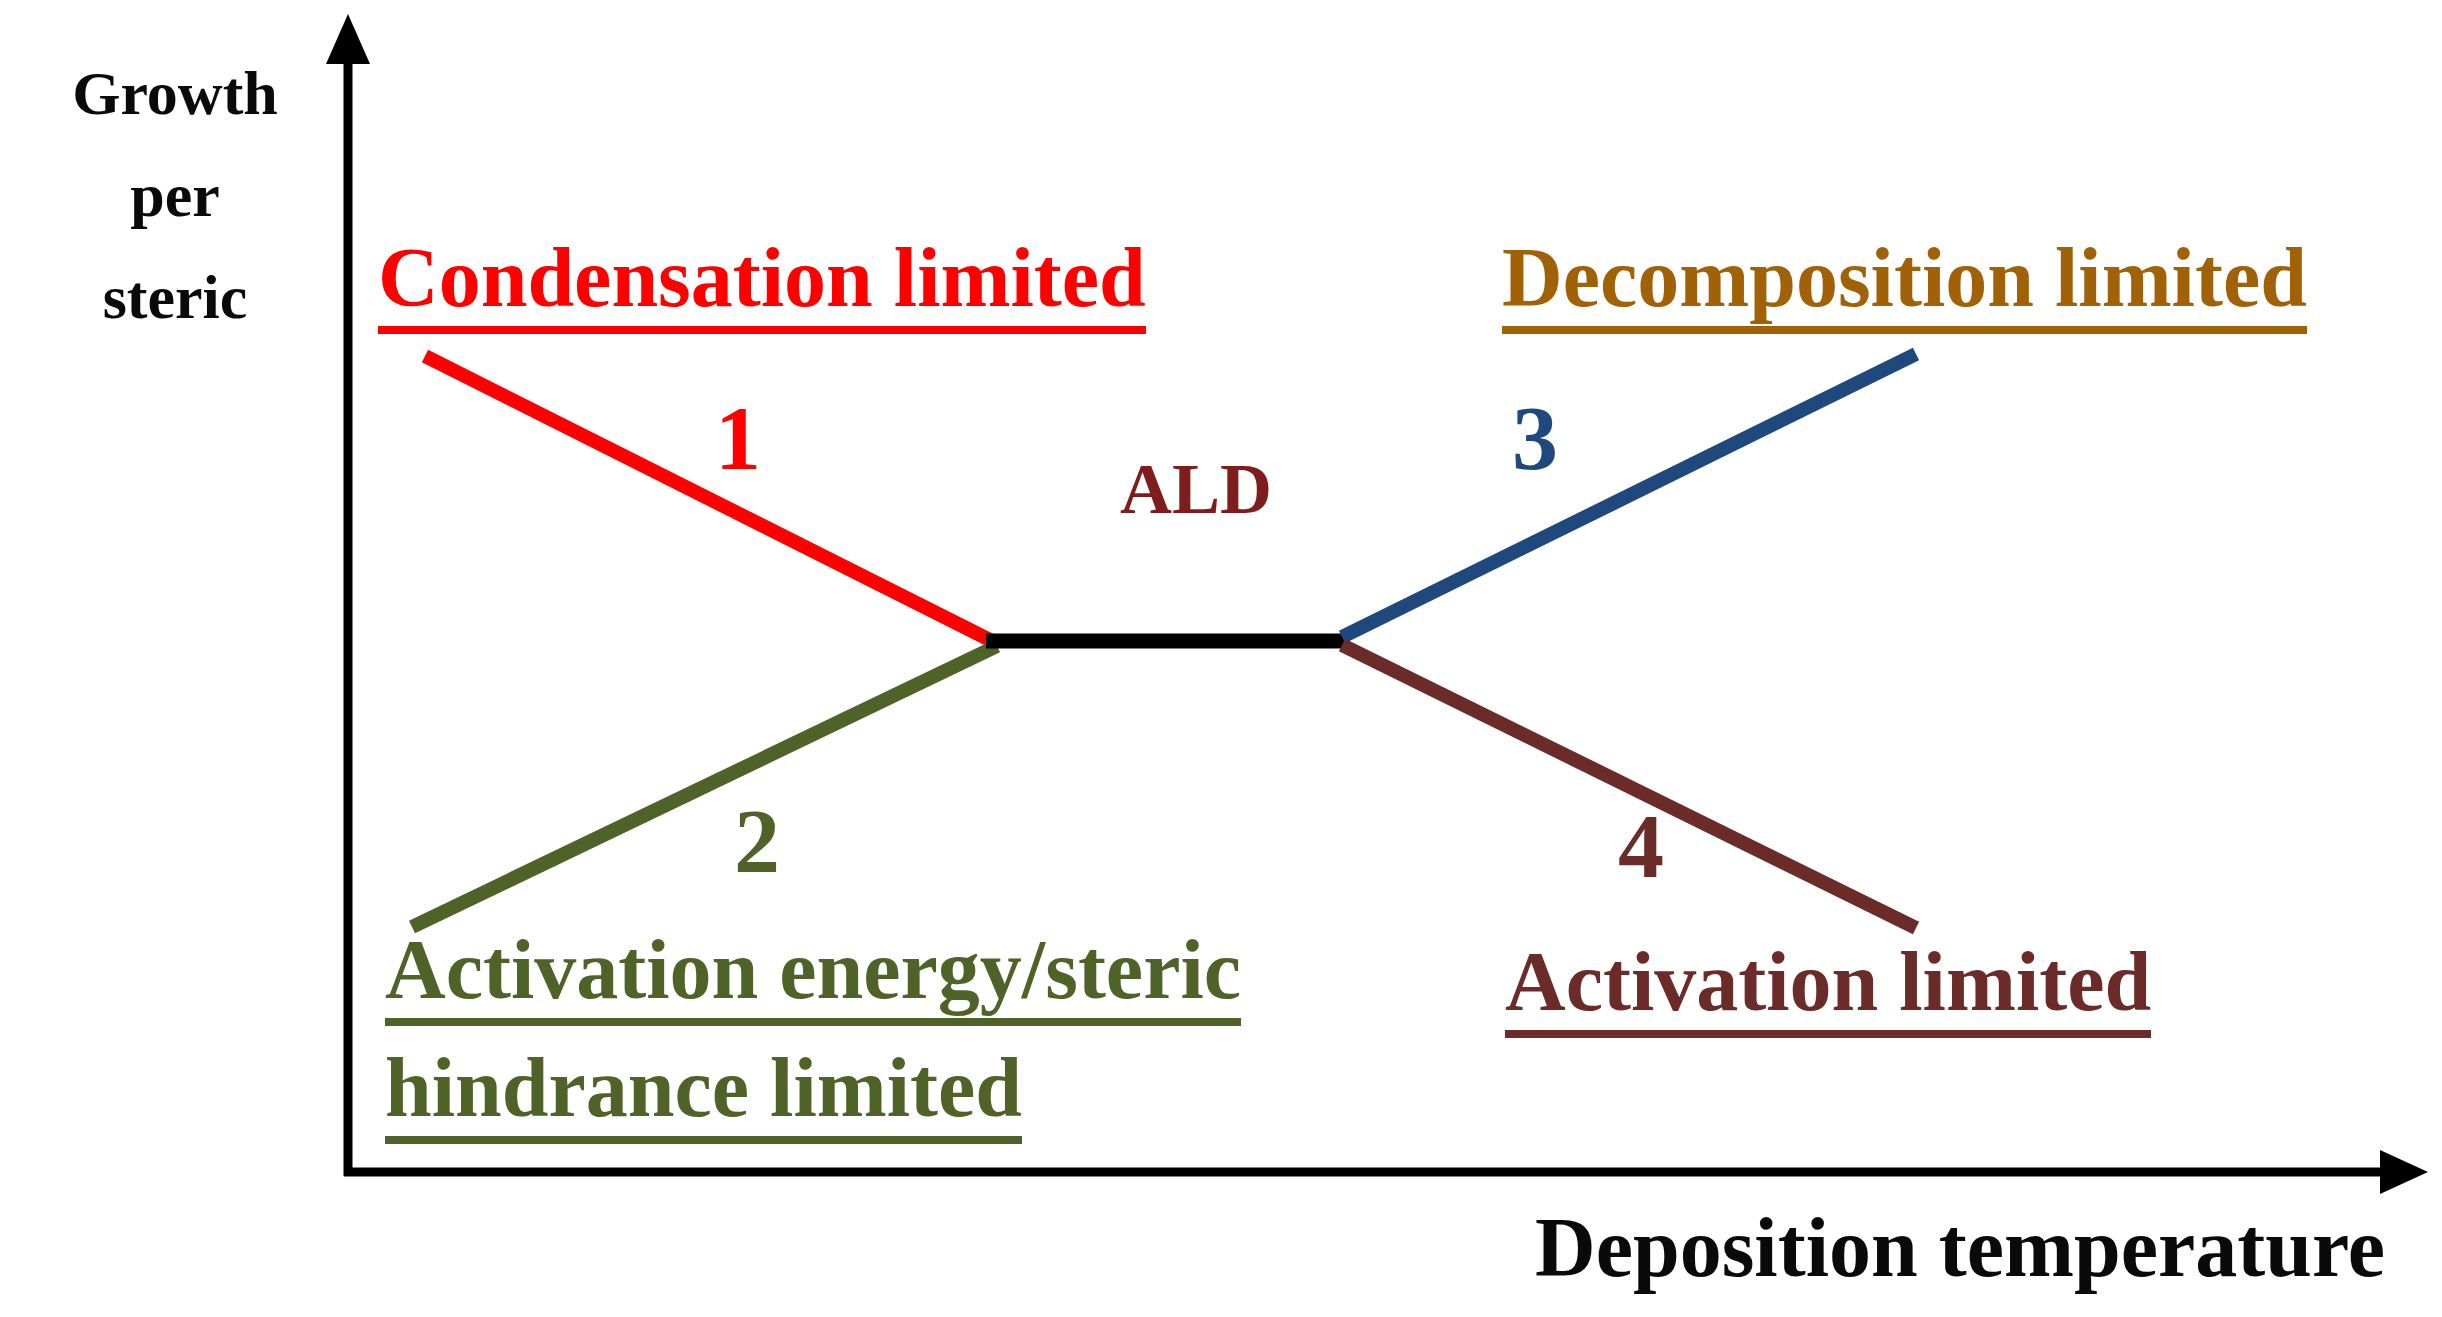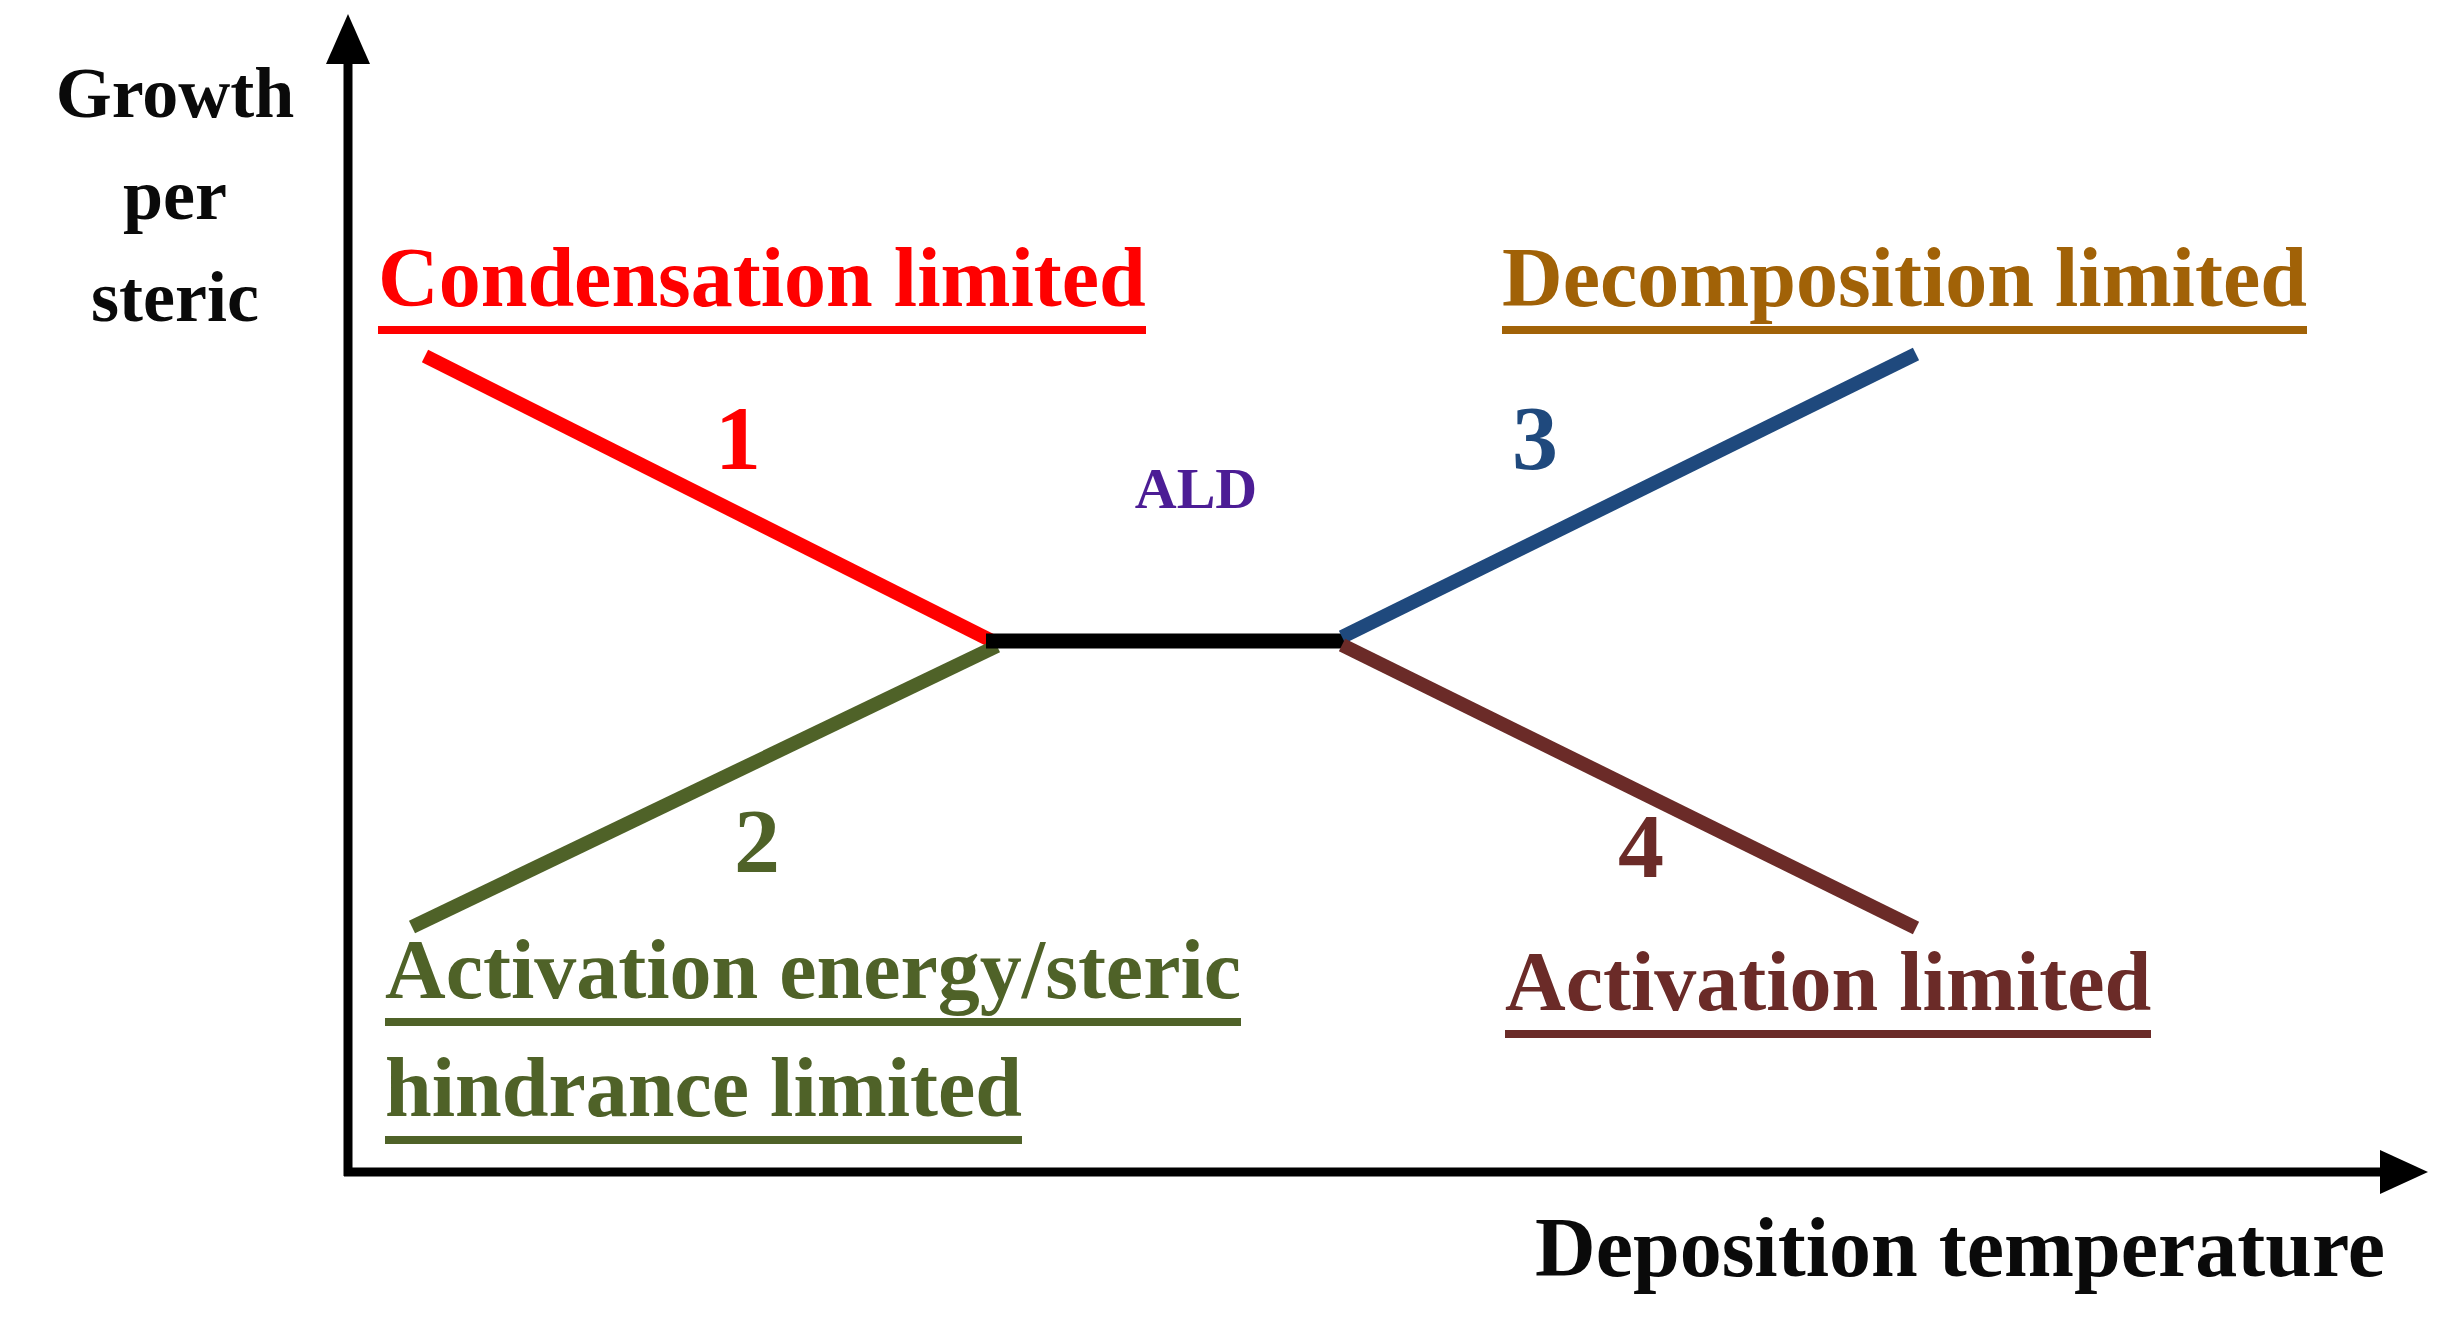--- a/index.html
+++ b/index.html
@@ -9,21 +9,21 @@
     background:#ffffff;
     font-family:"Liberation Serif","DejaVu Serif",serif;
     font-weight:bold;
     overflow:hidden;
   }
   .stage svg{position:absolute;left:0;top:0;}
   .abs{position:absolute;white-space:nowrap;}
   .ylabel{
     left:25px;top:42px;width:300px;
     text-align:center;
-    font-size:72px;line-height:102px;color:#0a0a0a;
+    font-size:62px;line-height:102px;color:#0a0a0a;
   }
   .heading{
     font-size:84px;line-height:1;
     padding-bottom:6px;border-bottom:8px solid currentColor;text-align:center;
   }
   .h-cond{left:378px;top:236px;color:#ff0000;}
   .h-decomp{left:1458px;top:236px;color:#a16207;margin-left:44px;}
   .h-desorp{left:1505px;top:940px;color:#6b2b28;}
   .h-act{left:385px;top:928px;color:#4f6228;}
   .h-act .hline{
@@ -36,21 +36,21 @@
     font-size:92px;line-height:1;
     width:96px;text-align:center;
   }
   .n1{left:690px;top:392px;color:#ff0000;}
   .n2{left:709px;top:795px;color:#4f6228;}
   .n3{left:1487px;top:392px;color:#1f497d;}
   .n4{left:1593px;top:800px;color:#6b2b28;}
   .ald{
     left:1040px;top:438px;width:312px;
     text-align:center;
-    font-size:58px;line-height:102px;color:#4c1d95;
+    font-size:72px;line-height:102px;color:#7f1d1d;
   }
   .xlabel{
     left:1460px;top:1206px;width:1000px;
     text-align:center;
     font-size:84px;line-height:1;color:#0a0a0a;
   }
 </style>
 </head>
 <body>
 

